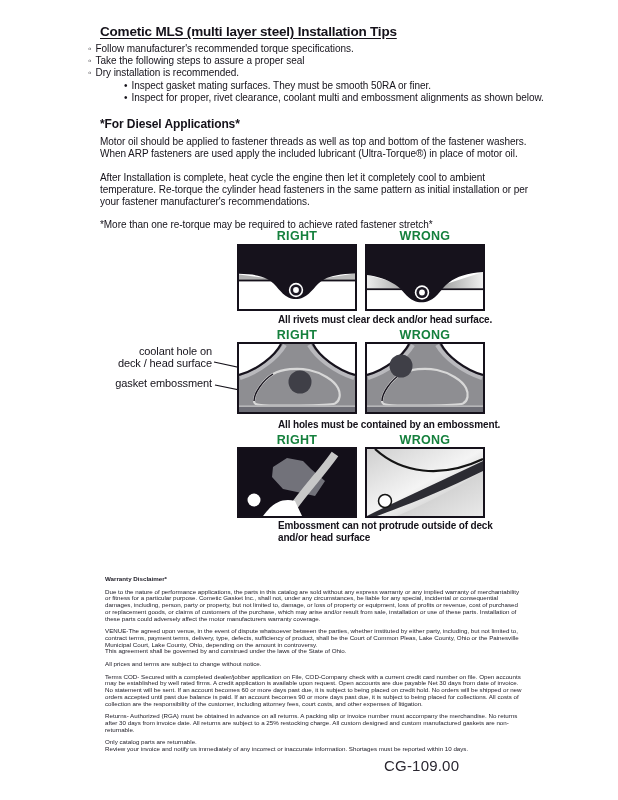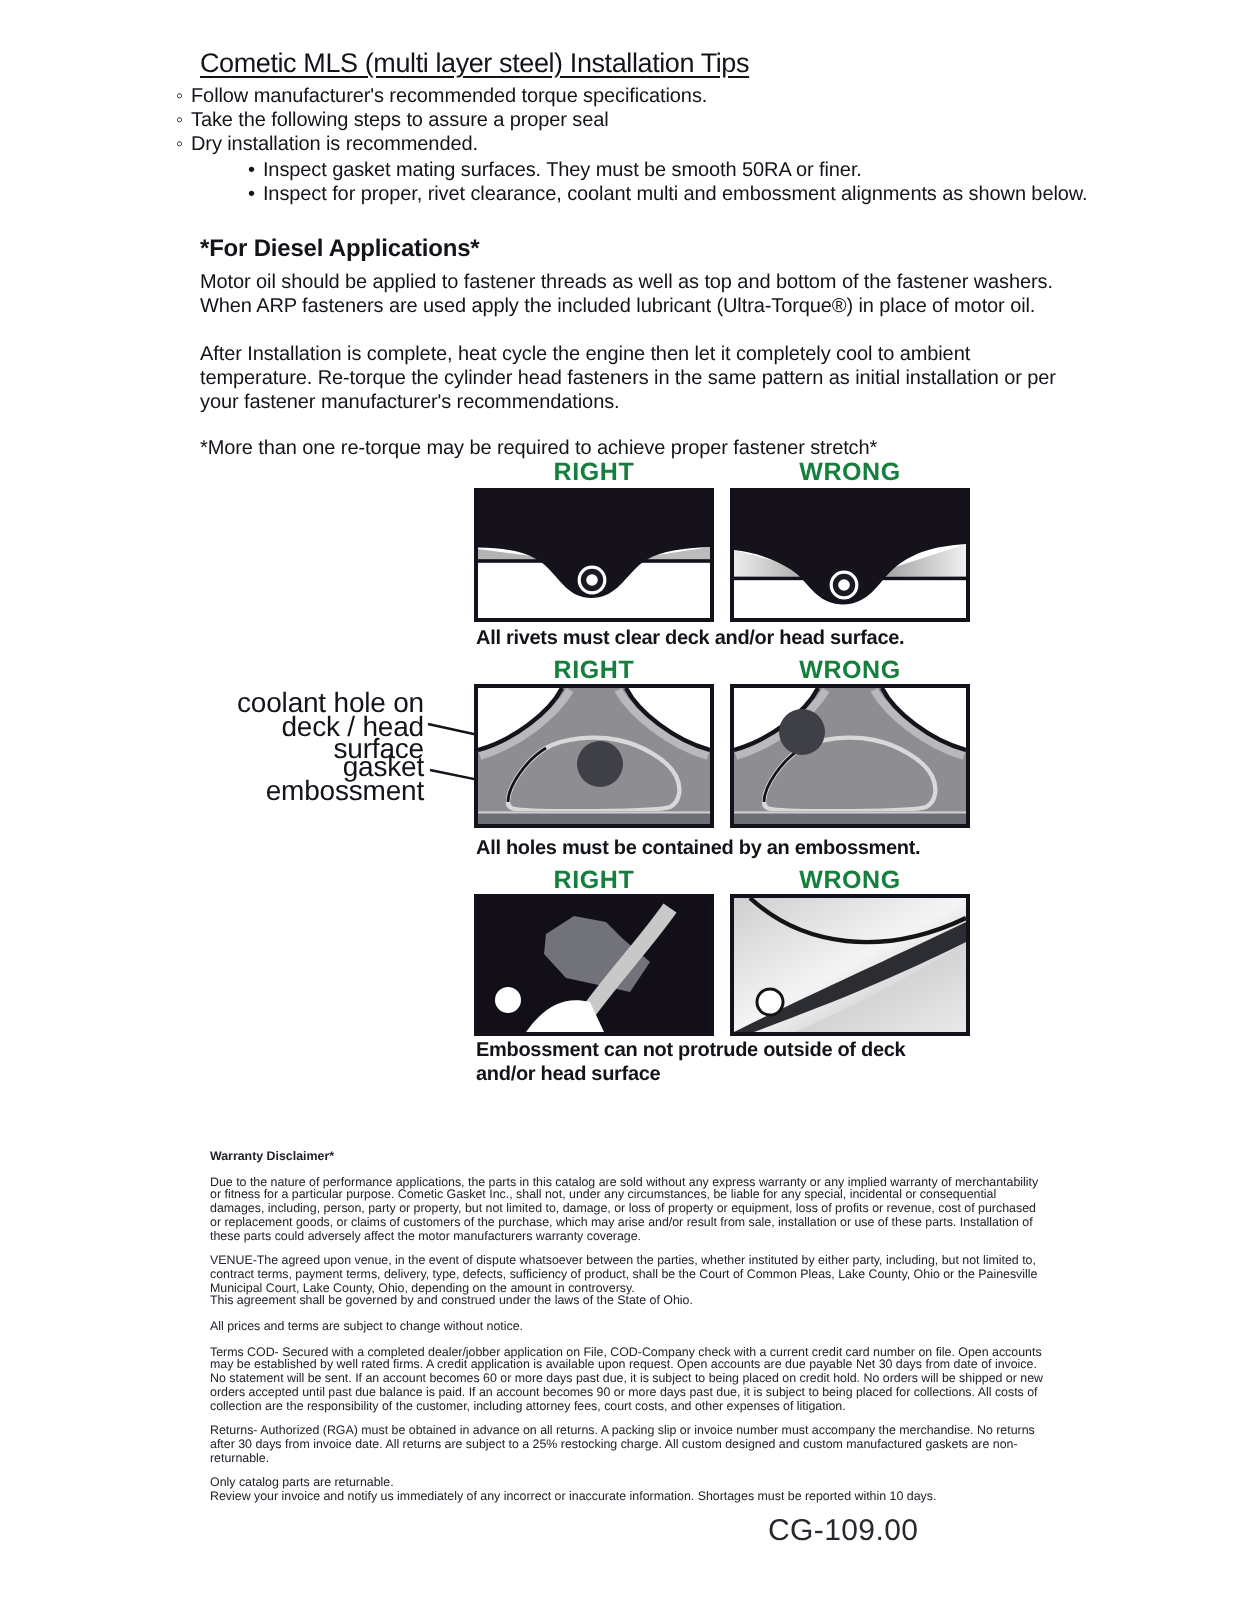--- a/index.html
+++ b/index.html
@@ -1,41 +1,41 @@
 <!DOCTYPE html>
 <html><head>
 <meta charset="utf-8">
 <style>
   html,body{margin:0;padding:0;background:#ffffff;}
   #page{position:relative;width:618px;height:800px;background:#ffffff;overflow:hidden;
         font-family:"Liberation Sans",sans-serif;color:#15121a;}
 
   
-  .title{position:absolute;left:100px;top:24px;font-size:13.5px;font-weight:400;
+  .title{position:absolute;left:100px;top:24px;font-size:13.5px;font-weight:700;
          letter-spacing:-0.2px;text-decoration:underline;text-underline-offset:2px;}
   .bullets{position:absolute;left:88px;top:43px;width:460px;font-size:10px;line-height:12.2px;letter-spacing:-0.05px;}
   .bullet{display:flex;}
   .bullet::before{content:"◦";margin-right:4px;font-size:10px;}
   .subbullets{margin-left:36px;}
   .subbullet{display:flex;}
   .subbullet::before{content:"•";margin-right:4px;font-size:10px;}
 
   
   .diesel{position:absolute;left:100px;top:118px;width:436px;font-size:10px;line-height:12.2px;letter-spacing:-0.05px;}
   .diesel h2{font-size:12px;font-weight:700;margin:0 0 6px 0;letter-spacing:-0.1px;}
   .diesel p{margin:0 0 11px 0;}
 
   
   .figures{position:absolute;left:0;top:228px;width:618px;height:330px;}
   .figlabel{position:absolute;width:120px;text-align:center;font-size:12.5px;font-weight:700;letter-spacing:0.3px;color:#15803d;}
   .figbox{position:absolute;width:116px;height:63px;border:2px solid #15111b;background:#fff;}
   .figbox.tall{height:68px;}
   .figbox svg{display:block;}
-  .caption{position:absolute;font-size:10px;font-weight:700;letter-spacing:-0.15px;color:#15121a;line-height:11.5px;}
-  .annot{position:absolute;font-size:14px;letter-spacing:-0.1px;color:#15121a;text-align:right;line-height:11.5px;}
+  .caption{position:absolute;font-size:10px;font-weight:700;letter-spacing:-0.15px;color:#15121a;line-height:11.5px;margin-left:40px;}
+  .annot{position:absolute;font-size:11px;letter-spacing:-0.1px;color:#15121a;text-align:right;line-height:11.5px;}
   .leaders{position:absolute;left:0;top:0;width:618px;height:330px;pointer-events:none;}
 
   
   .disclaimer{position:absolute;left:105px;top:576px;width:420px;font-size:6.2px;line-height:6.7px;
               color:#22202a;letter-spacing:0;}
   .disclaimer .dh{font-weight:700;margin:0 0 6px 0;}
   .disclaimer p{margin:0 0 6px 0;}
   .disclaimer p.nogap{margin:0;}
 
   .doccode{position:absolute;left:384px;top:757px;font-size:15px;color:#2a2730;letter-spacing:0.2px;}
@@ -64,21 +64,21 @@
       <div class="subbullet">
           <span>Inspect for proper, rivet clearance, coolant multi and embossment alignments as shown below.</span>
         </div>
     </div>
   </div>
 
   <div class="diesel">
     <h2>*For Diesel Applications*</h2>
     <p>Motor oil should be applied to fastener threads as well as top and bottom of the fastener washers. When ARP fasteners are used apply the included lubricant (Ultra-Torque®) in place of motor oil.</p>
     <p>After Installation is complete, heat cycle the engine then let it completely cool to ambient temperature. Re-torque the cylinder head fasteners in the same pattern as initial installation or per your fastener manufacturer's recommendations.</p>
-    <p>*More than one re-torque may be required to achieve proper fastener stretch*</p>
+    <p>*More than one re-torque may be required to achieve rated fastener stretch*</p>
   </div>
 
   <div class="figures">
 
     <div class="figlabel" style="left:237px;top:1px;">RIGHT</div>
     <div class="figlabel" style="left:365px;top:1px;">WRONG</div>
 
     <div class="figbox" style="left:237px;top:16px;">
       <svg width="116" height="63" viewBox="0 0 116 63">
         <rect x="0" y="0" width="116" height="63" fill="#ffffff"></rect>

